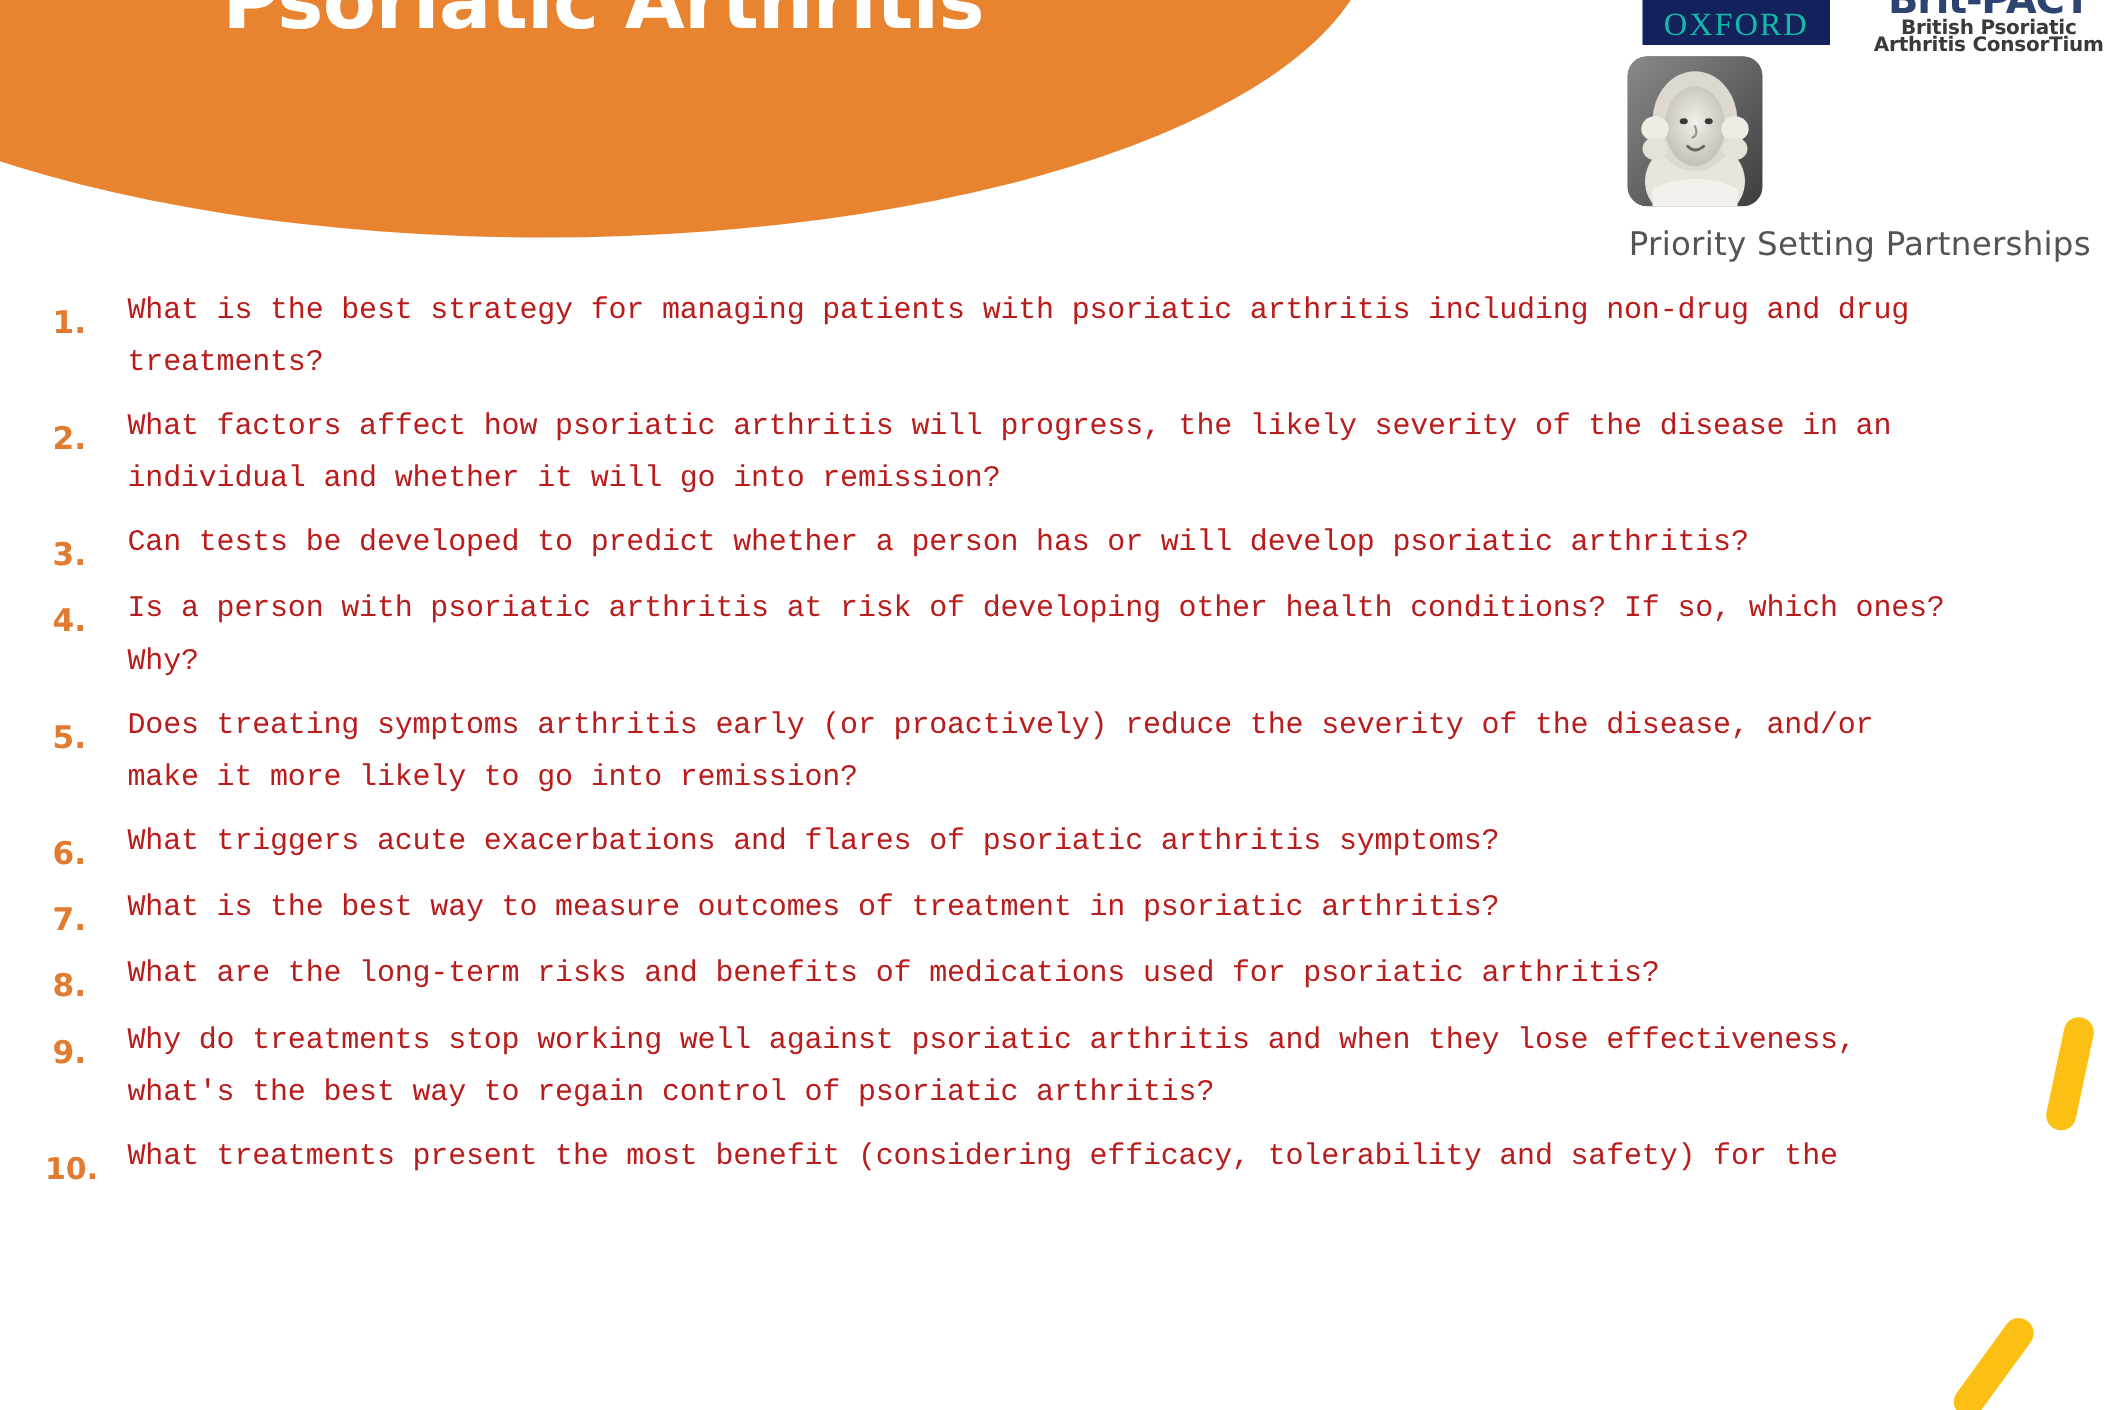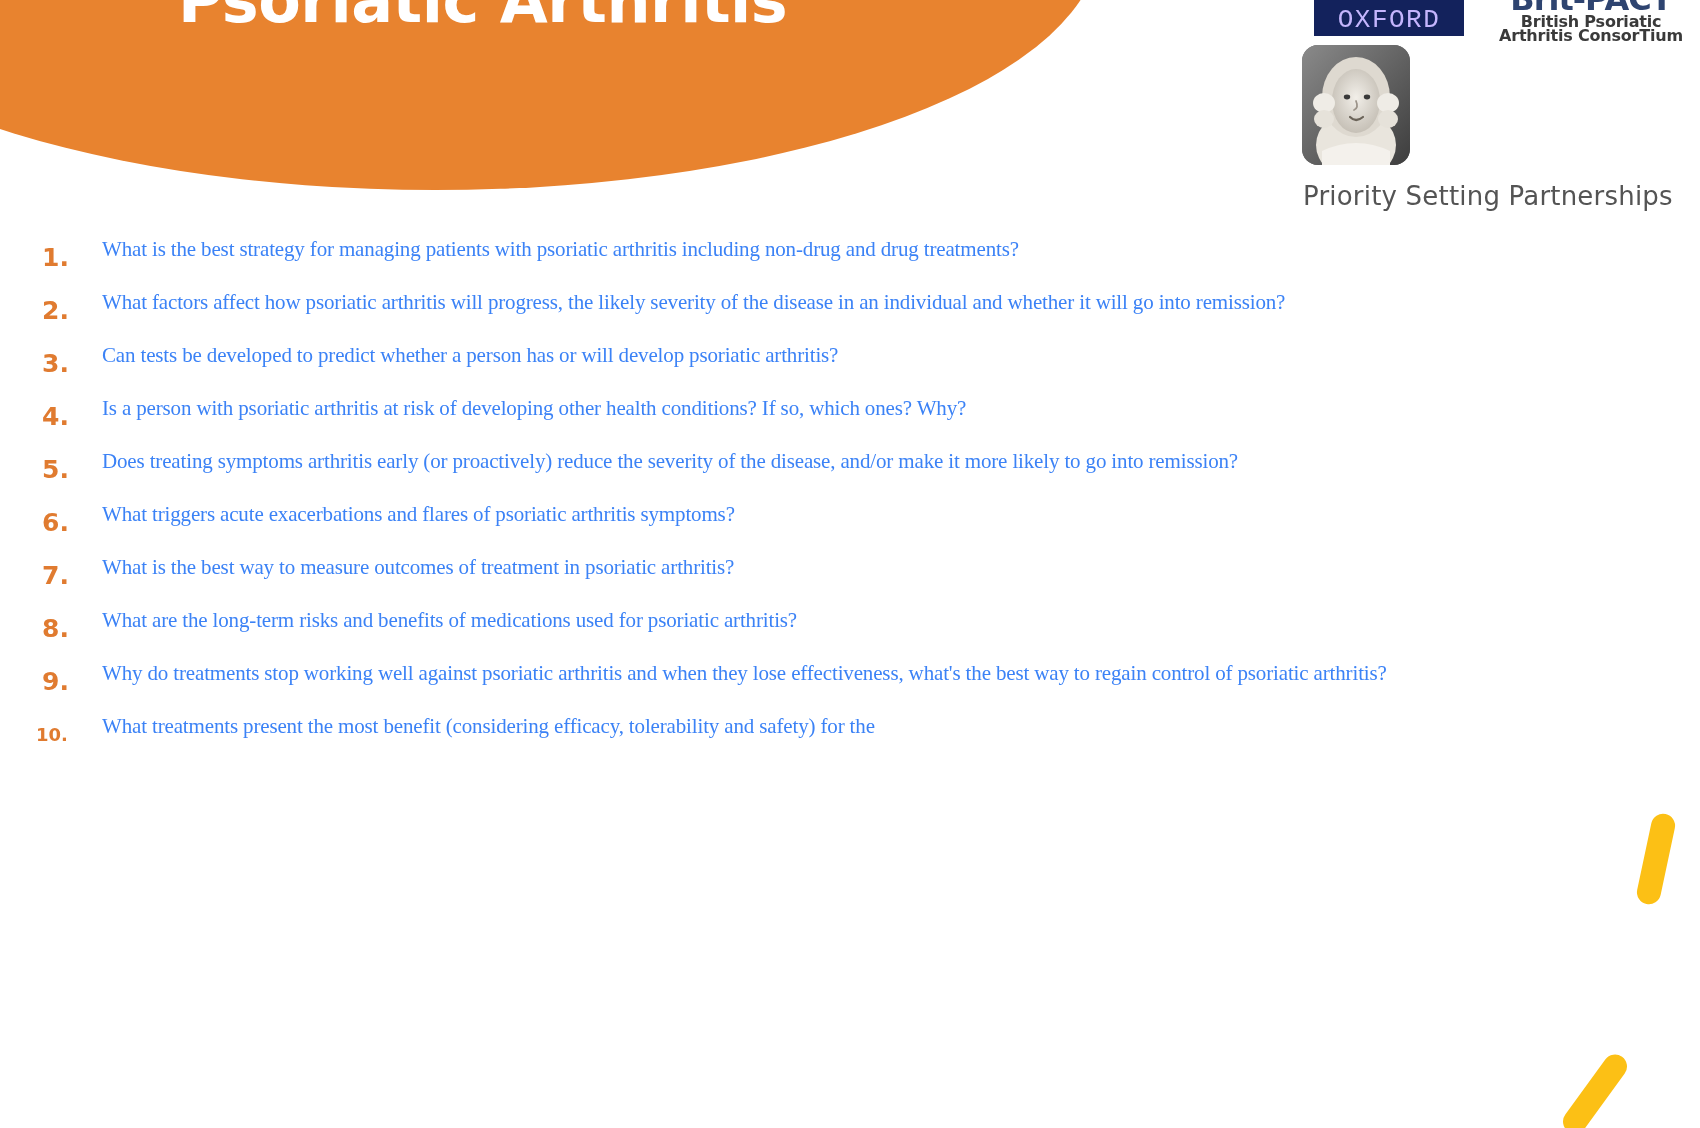--- a/index.html
+++ b/index.html
@@ -60,22 +60,22 @@
     width: 150px;
     height: 54px;
     background: #13225C;
     display: flex;
     align-items: flex-end;
     justify-content: center;
     padding-bottom: 3px;
     box-sizing: border-box;
   }
   #oxford-wordmark {
-    color: #c4b5fd;
-    font-family: Liberation Mono, monospace;
+    color: #14b8a6;
+    font-family: Liberation Serif, serif;
     font-size: 26px;
     letter-spacing: 1.5px;
     line-height: 1;
   }
   #britpact-logo {
     position: absolute;
     left: 208px;
     top: -16px;
     width: 206px;
     text-align: center;
@@ -156,26 +156,26 @@
     font-family: "DejaVu Sans", sans-serif;
     font-weight: bold;
     font-size: 25px;
     line-height: 44px;
     text-align: left;
     padding-left: 6px;
     box-sizing: border-box;
     position: relative;
     top: 8px;
   }
-  .q-num.wide { font-size: 18px; padding-left: 0px; }
+  .q-num.wide { font-size: 24px; padding-left: 0px; }
   .q-text {
     flex: 1 1 auto;
-    color: #3b82f6;
-    font-family: Liberation Serif, serif;
-    font-size: 21px;
+    color: #b91c1c;
+    font-family: Liberation Mono, monospace;
+    font-size: 24px;
     line-height: 42px;
     letter-spacing: -0.15px;
   }
 
   
   .yellow-dash {
     position: absolute;
     background: #FCC015;
     border-radius: 14px;
     z-index: 5;

